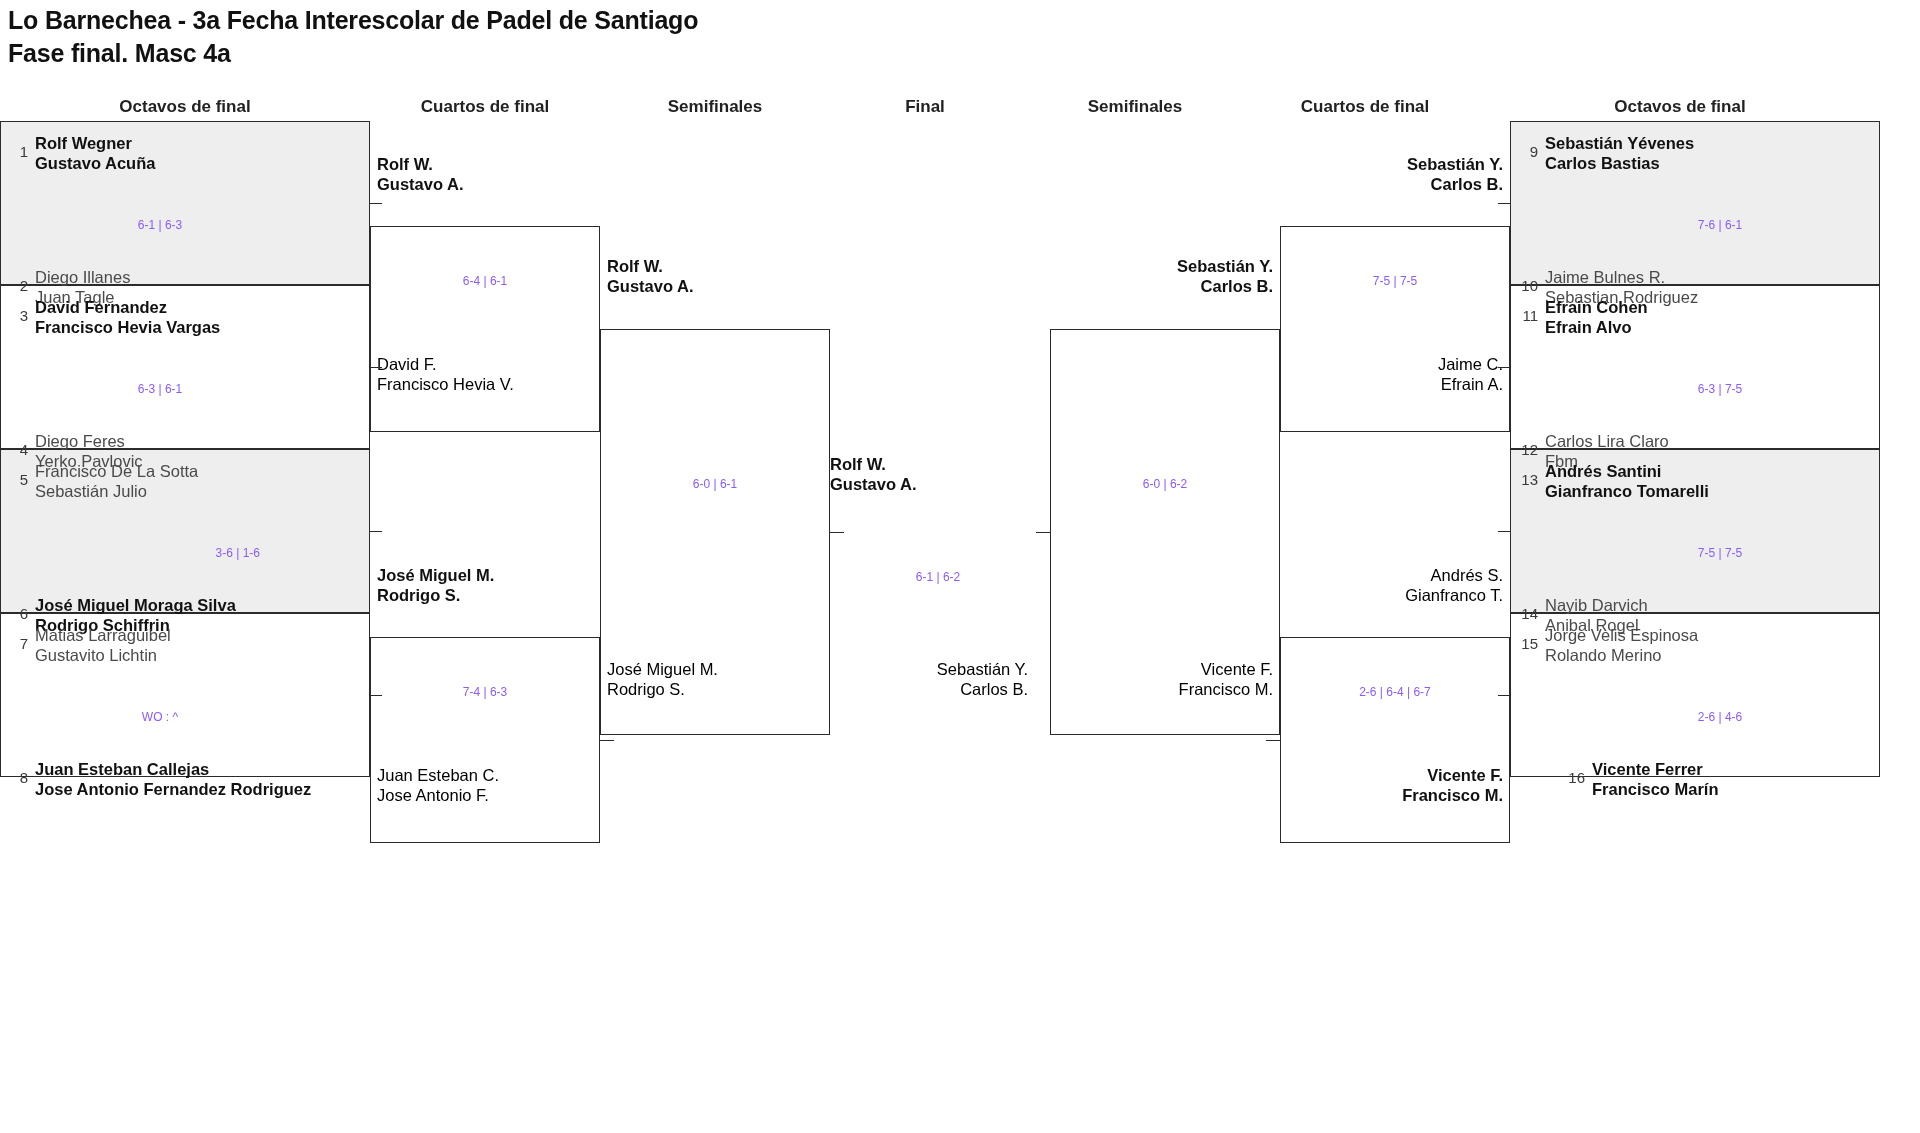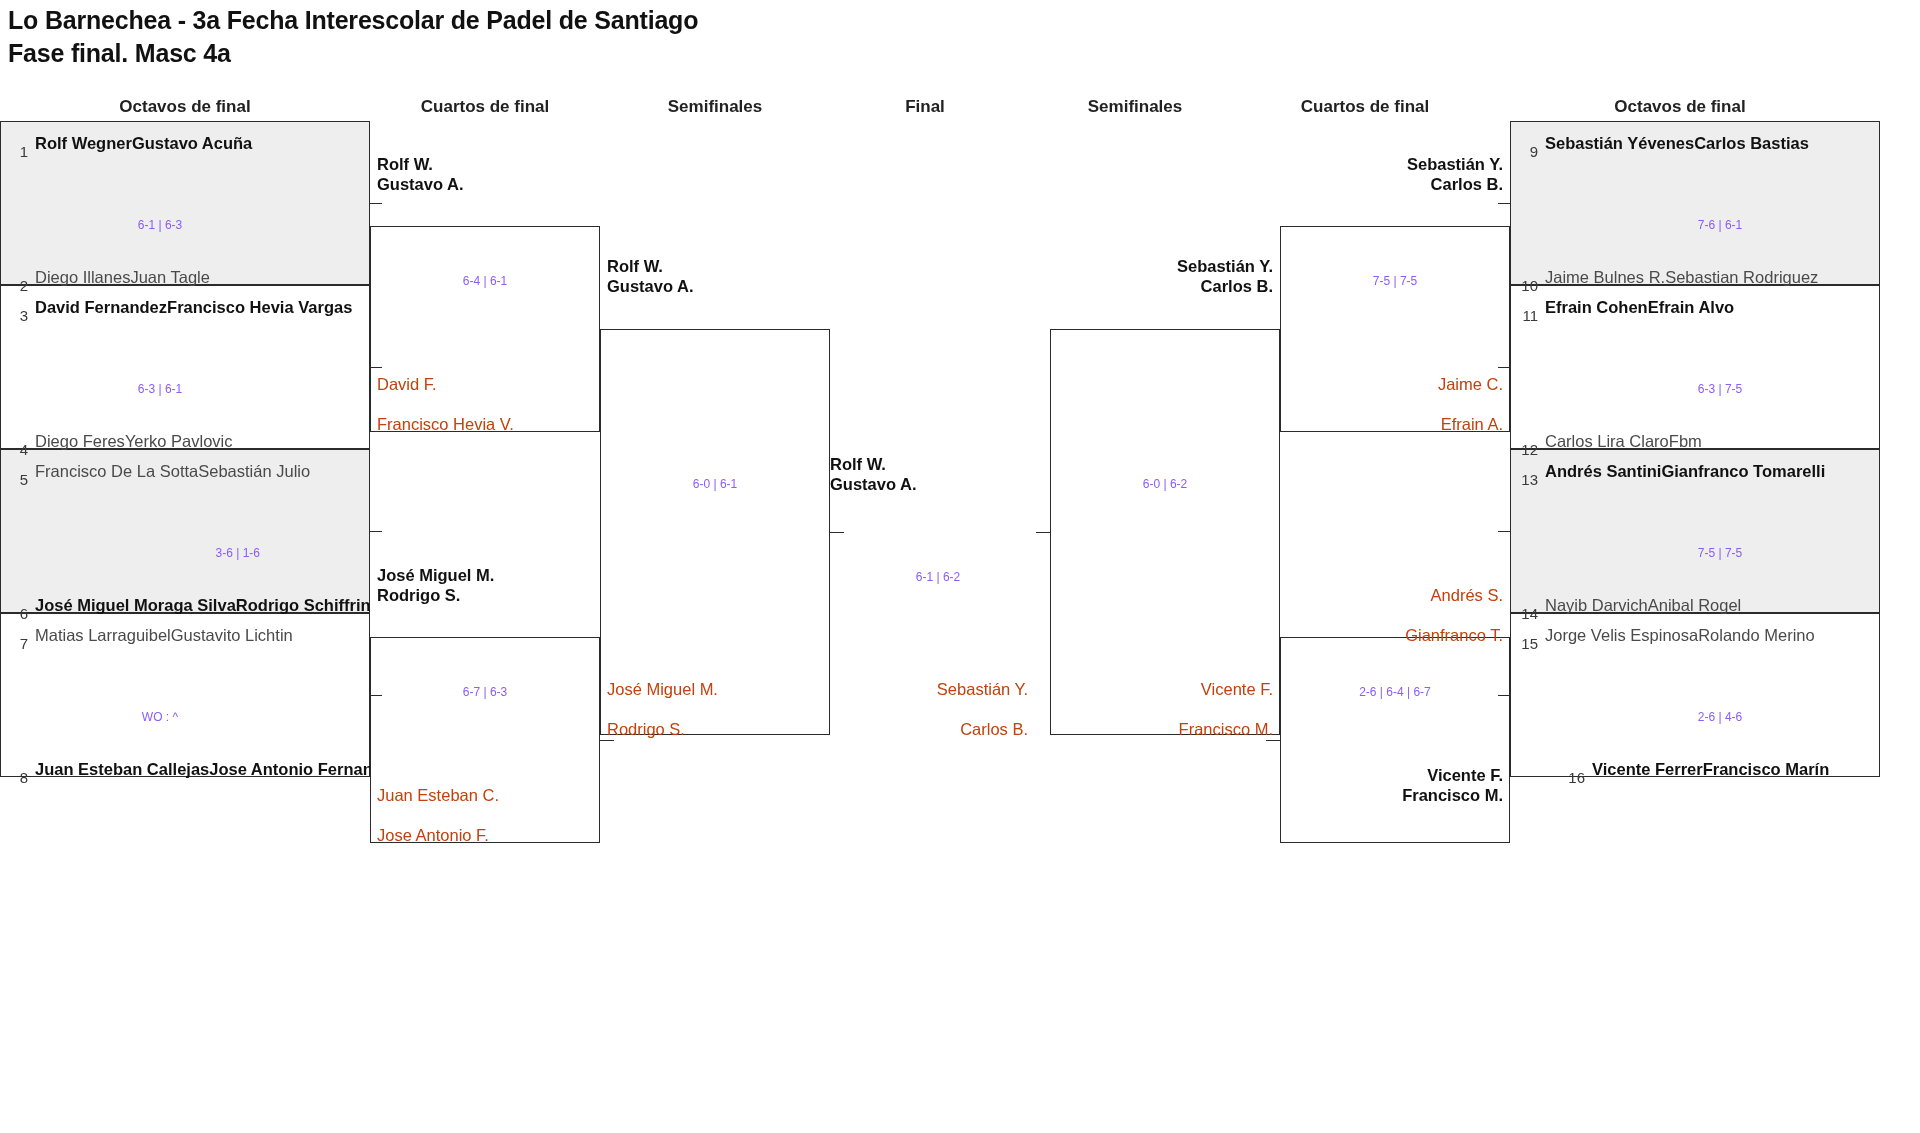--- a/index.html
+++ b/index.html
@@ -46,34 +46,34 @@
     position:absolute;
     display:flex;align-items:flex-start;
     font-size:16.5px;line-height:1.19;
   }
   .seed{
     width:22px;min-width:22px;
     font-size:15px;color:#3a3a3a;
     text-align:right;padding-right:7px;
     position:relative;top:9px;
   }
-  .names{display:flex;flex-direction:row;}
+  .names{display:flex;flex-direction:column;}
   .names span{display:block;white-space:nowrap;}
   .win .names span{font-weight:700;color:#111;}
   .lose .names span{font-weight:400;color:#4a4a4a;}
 
   
   .team{
     position:absolute;
     font-size:16.5px;line-height:1.19;
     display:flex;flex-direction:column;
   }
   .team span{display:block;white-space:nowrap;}
   .team.win span{font-weight:700;color:#111;}
-  .team.lose span{font-weight:400;color:#c2410c;margin-top:20px;}
+  .team.lose span{font-weight:400;color:#000000;}
   .team.ralign{text-align:right;align-items:flex-end;}
 
   
   .score{
     position:absolute;
     font-size:12px;color:#8b5cf6;
     text-align:center;white-space:nowrap;
   }
 </style>
 </head>
@@ -172,21 +172,21 @@
   <div class="score" style="left:385px;top:274px;width:200px;">6-4 | 6-1</div>
   <div class="team lose" style="left:377px;top:355px;">
     <span>David F.</span>
     <span>Francisco Hevia V.</span>
   </div>
 
   <div class="team win" style="left:377px;top:566px;">
     <span>José Miguel M.</span>
     <span>Rodrigo S.</span>
   </div>
-  <div class="score" style="left:385px;top:685px;width:200px;">6-7 | 6-3</div>
+  <div class="score" style="left:385px;top:685px;width:200px;">7-4 | 6-3</div>
   <div class="team lose" style="left:377px;top:766px;">
     <span>Juan Esteban C.</span>
     <span>Jose Antonio F.</span>
   </div>
 
   <div class="mbox" style="left:600px;top:329px;width:230px;height:406px;"></div>
 
   <div class="team win" style="left:607px;top:257px;">
     <span>Rolf W.</span>
     <span>Gustavo A.</span>

